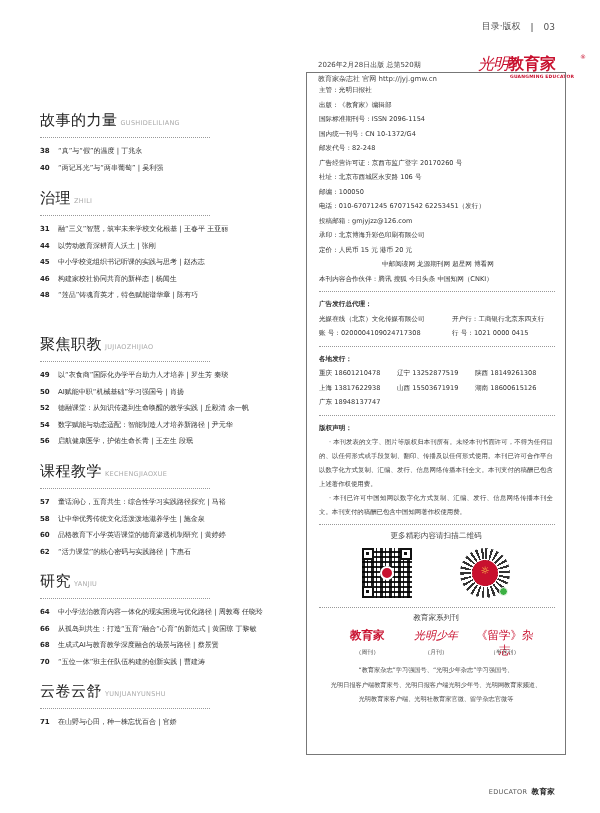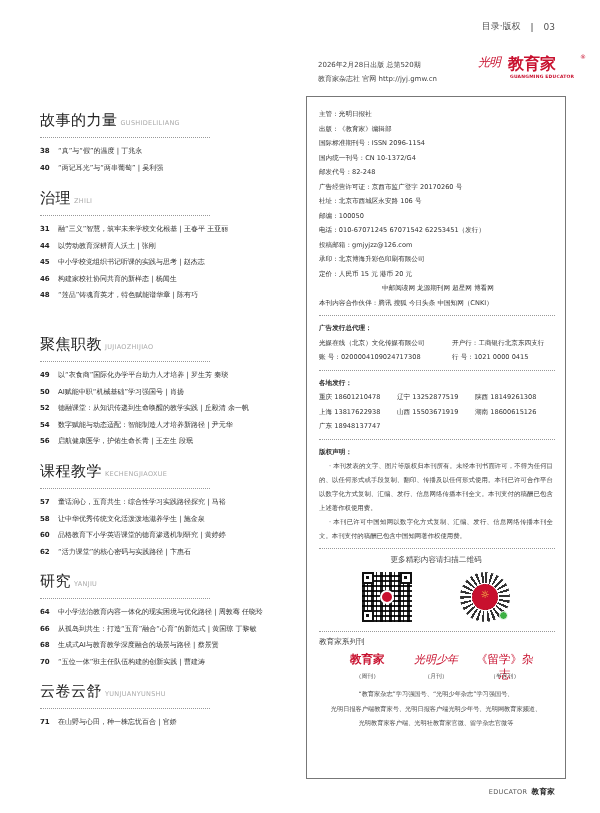--- a/index.html
+++ b/index.html
@@ -4,38 +4,38 @@
 <style>
   * { margin: 0; padding: 0; box-sizing: border-box; }
   html, body { width: 600px; height: 813px; background: #ffffff; overflow: hidden; }
   body { position: relative; font-family: "DejaVu Sans", "Liberation Sans", sans-serif; color: #333; }
 
   .header { position: absolute; top: 20px; right: 45px; font-size: 9px; color: #555; display: flex; align-items: center; }
   .header .sep { margin: 0 10px; color: #333; }
 
   .pubinfo { position: absolute; left: 318px; top: 58px; font-size: 7px; color: #444; line-height: 14px; }
   .brand { position: absolute; left: 478px; top: 54px; width: 110px; height: 28px; }
-  .brand .script { position: absolute; left: 0; top: 0; font-family: "DejaVu Serif", serif; font-style: italic; font-size: 12px; color: #c8102e; letter-spacing: -1px; }
+  .brand .script { position: absolute; left: 0; top: 0; font-family: "DejaVu Serif", serif; font-style: italic; font-size: 16px; color: #c8102e; letter-spacing: -1px; }
   .brand .name { position: absolute; left: 30px; top: 0; font-size: 16px; font-weight: bold; color: #c8102e; letter-spacing: 0; }
   .brand .reg { position: absolute; left: 102px; top: -1px; font-size: 6px; color: #c8102e; }
   .brand .sub { position: absolute; left: 32px; top: 20px; font-size: 4.5px; font-weight: bold; color: #c8102e; letter-spacing: 0.2px; }
 
   
   .toc { position: absolute; left: 40px; top: 0; width: 250px; }
   .section { position: absolute; left: 0; width: 250px; }
   .section .title { display: flex; align-items: baseline; height: 20px; }
   .section .title .cn { font-size: 15px; color: #222; letter-spacing: 0.5px; }
   .section .title .en { font-size: 6.5px; color: #aaa; margin-left: 3px; letter-spacing: 0.3px; }
   .section .rule { margin-top: 6px; width: 170px; border-top: 1px dotted #999; }
   .section ul { list-style: none; margin-top: 5px; }
   .section li { font-size: 7px; height: 16.5px; line-height: 16.5px; color: #333; white-space: nowrap; overflow: hidden; }
   .section li .pg { display: inline-block; width: 18px; font-weight: bold; color: #222; }
 
   
-  .infobox { position: absolute; left: 306px; top: 96px; width: 260px; height: 683px; border: 1px solid #777; padding: 10px 12px 0 12px; font-size: 6.6px; color: #333; }
+  .infobox { position: absolute; left: 306px; top: 72px; width: 260px; height: 683px; border: 1px solid #777; padding: 10px 12px 0 12px; font-size: 6.6px; color: #333; }
   .line { height: 14.5px; line-height: 14.5px; white-space: nowrap; }
   .indent { padding-left: 63px; }
   .dot-rule { border-top: 1px dotted #999; margin: 5px 0 5px 0; width: 236px; }
   .grid2 { display: flex; }
   .grid2 .c1 { width: 133px; }
   .grid3 { display: flex; }
   .grid3 .c { width: 80px; }
   .bold-label { font-weight: bold; }
   .copy { font-family: "DejaVu Serif", serif; font-size: 6.4px; line-height: 14px; color: #444; text-align: justify; }
   .copy p { text-indent: 10px; }
@@ -49,21 +49,21 @@
   .qr-square .finder { position: absolute; width: 12px; height: 12px; border: 2.5px solid #111; background: #fff; }
   .qr-square .finder::after { content: ""; position: absolute; left: 2px; top: 2px; width: 3px; height: 3px; background: #111; }
   .qr-square .logo { position: absolute; left: 18px; top: 18px; width: 14px; height: 14px; border-radius: 50%; background: #c8102e; border: 2px solid #fff; }
   .qr-round { border-radius: 50%; background:
       radial-gradient(circle, transparent 0 13px, #fff 13px 14px, transparent 14px),
       repeating-conic-gradient(#333 0 6deg, #fff 6deg 14deg);
   }
   .qr-round .logo { position: absolute; left: 12px; top: 12px; width: 26px; height: 26px; border-radius: 50%; background: #c8102e; color: #ffd34d; font-size: 10px; text-align: center; line-height: 22px; }
   .qr-round .badge { position: absolute; right: 2px; bottom: 2px; width: 9px; height: 9px; border-radius: 50%; background: #3cb043; border: 1px solid #fff; }
 
-  .series-title { font-size: 7.6px; color: #444; }
+  .series-title { text-align: center; font-size: 7.6px; color: #444; }
   .series-row { display: flex; justify-content: space-between; margin-top: 5px; padding: 0 14px; }
   .series-item { text-align: center; width: 70px; }
   .series-item .nm { font-size: 11.5px; font-weight: bold; color: #c8102e; height: 16px; }
   .series-item .nm.script { font-family: "DejaVu Serif", serif; font-style: italic; font-weight: normal; font-size: 11px; }
   .series-item .freq { font-size: 5.8px; color: #444; margin-top: 4px; }
   .series-desc { text-align: center; font-size: 6.2px; line-height: 14.5px; color: #444; margin-top: 6px; }
 
   .footer { position: absolute; right: 45px; top: 787px; font-size: 6.5px; color: #555; letter-spacing: 0.3px; }
   .footer b { color: #222; font-size: 7.5px; margin-left: 2px; }
 </style>

